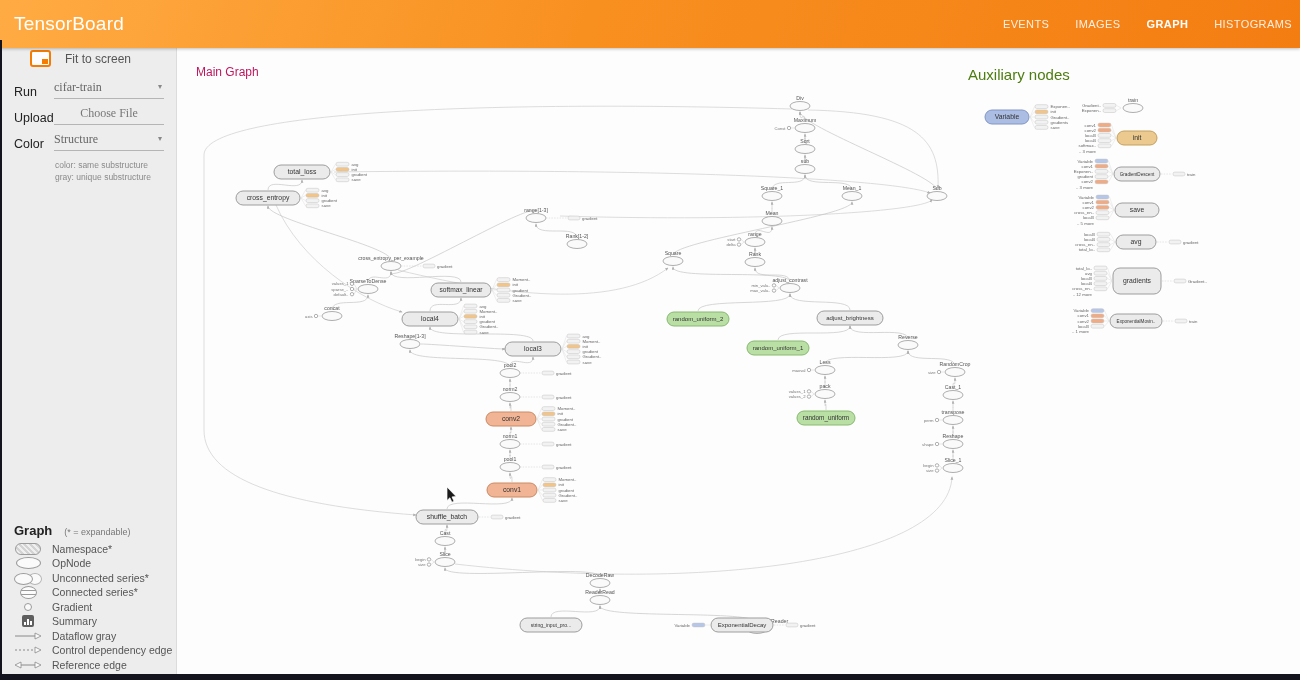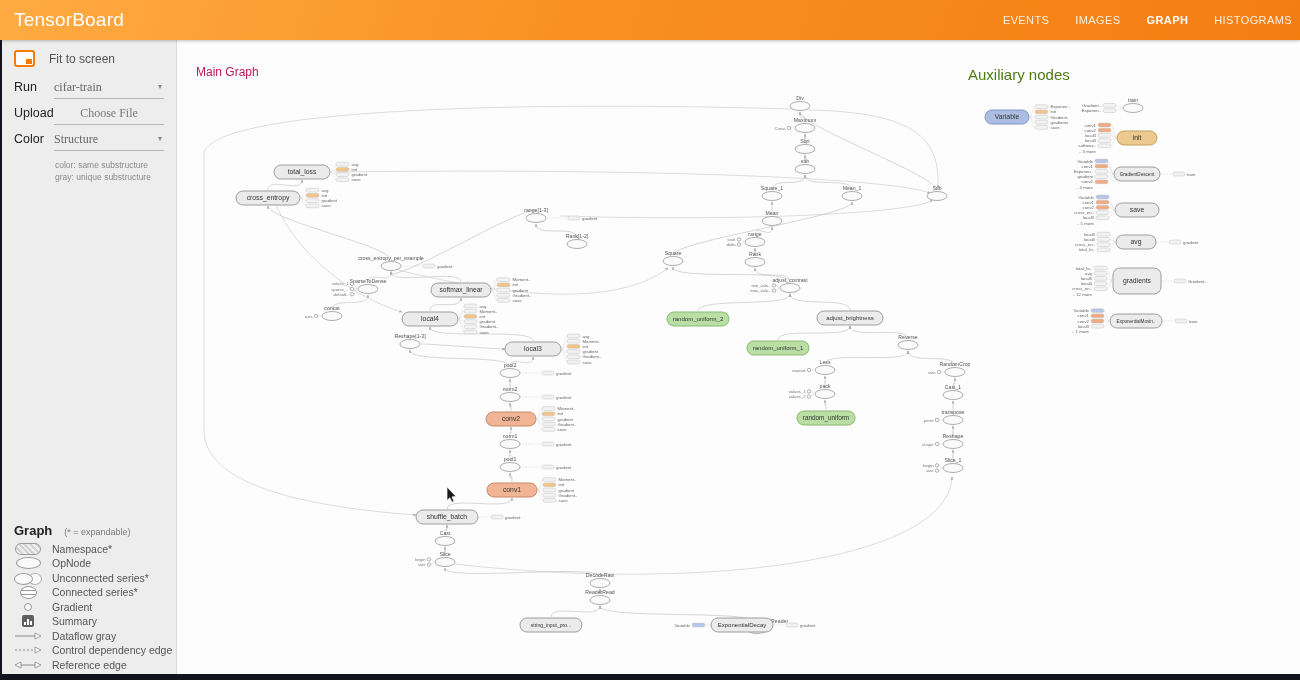--- a/index.html
+++ b/index.html
@@ -1,41 +1,41 @@
 <!DOCTYPE html>
 <html><head>
 <meta charset="utf-8">
 <style>
   html,body{margin:0;padding:0;}
   body{width:1300px;height:680px;overflow:hidden;font-family:"Liberation Sans",sans-serif;background:#fff;position:relative;}
   .app{position:absolute;inset:0;}
 
   
-  header{position:absolute;left:0;top:0;right:0;height:40px;
+  header{position:absolute;left:0;top:0;right:0;height:48px;
     background:linear-gradient(110deg,#ffab43 0%,#f89020 45%,#f47d12 100%);
     display:flex;align-items:center;box-shadow:0 1px 3px rgba(0,0,0,.25);z-index:30;}
   .app-title{color:#fff;font-size:19px;font-weight:500;margin-left:14px;letter-spacing:.2px;}
   nav{margin-left:auto;margin-right:8px;display:flex;gap:26px;}
   .nav-item{color:rgba(255,255,255,.88);font-size:11px;font-weight:500;letter-spacing:.4px;cursor:pointer;}
   .nav-item.active{color:#fff;font-weight:700;}
 
   
   .content{position:absolute;left:0;top:40px;right:0;bottom:0;background:#fdfdfd;}
   #gsvg{position:absolute;left:0;top:0;width:1300px;height:640px;}
 
   .main-title{position:absolute;left:196px;top:25px;font-size:12px;color:#be185d;z-index:5;}
   .aux-title{position:absolute;left:968px;top:26px;font-size:15px;color:#4d7c0f;z-index:5;}
 
   
   aside{position:absolute;left:0;top:0;bottom:0;width:176px;background:#ededed;border-right:1px solid #dcdcdc;z-index:20;font-size:12px;color:#444;}
-  .fit-row{display:flex;align-items:center;gap:14px;padding:10px 0 6px 14px;}
+  .fit-row{display:flex;align-items:center;gap:14px;padding:10px 0 6px 14px;margin-left:16px;}
   .fit-icon{width:17px;height:13px;border:2px solid #f57c00;border-radius:3px;position:relative;cursor:pointer;background:#fdfdfd;}
   .fit-icon::after{content:"";position:absolute;right:1px;bottom:1px;width:6px;height:5px;background:#f57c00;}
   .fit-label{color:#555;}
-  .ctl-row{display:flex;align-items:flex-start;padding:7px 12px 0 14px;}
+  .ctl-row{display:flex;align-items:flex-end;padding:7px 12px 0 14px;}
   .ctl-label{width:40px;font-size:12.5px;color:#222;}
   .ctl-field{flex:1;border-bottom:1px solid #b5b5b5;color:#666;padding-bottom:3px;position:relative;cursor:pointer;font-size:12px;font-family:Liberation Serif, serif;}
   .ctl-field .caret{position:absolute;right:2px;top:2px;font-size:8px;color:#888;}
   .ctl-field.center{text-align:center;color:#777;}
   .note{margin:8px 0 0 55px;font-size:8.5px;line-height:1.45;color:#8a8a8a;}
 
   .legend{position:absolute;left:0;bottom:8px;width:100%;}
   .legend-head{display:flex;align-items:baseline;gap:12px;padding-left:14px;margin-bottom:4px;}
   .legend-title{font-size:13px;font-weight:700;color:#222;}
   .legend-note{font-size:9px;color:#777;}

